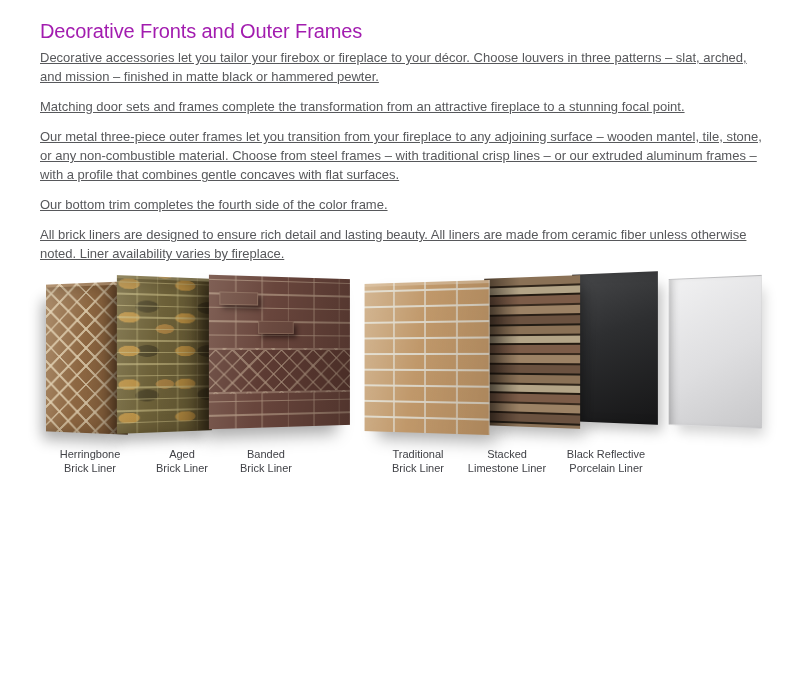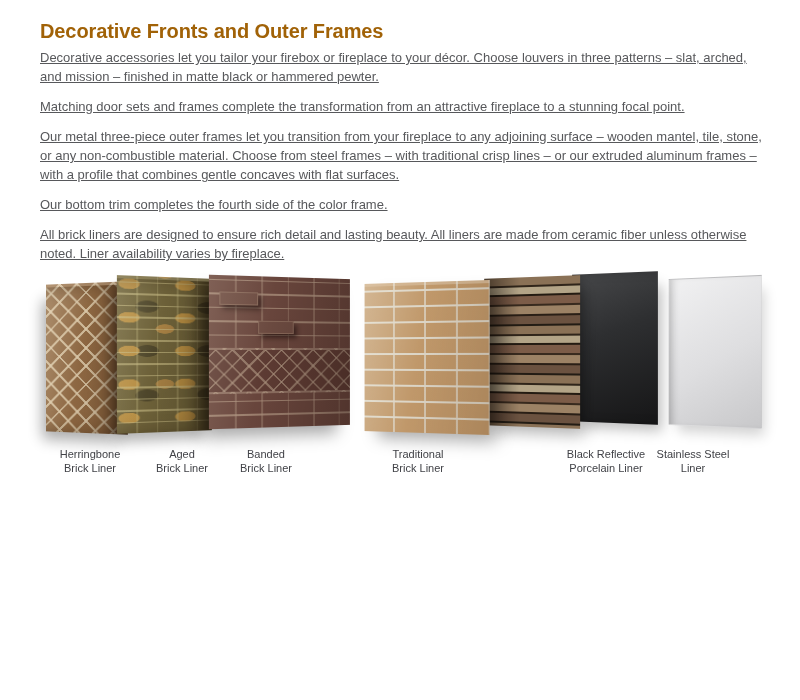--- a/index.html
+++ b/index.html
@@ -4,22 +4,22 @@
 <style>
   html,body { margin:0; padding:0; }
   body {
     width:800px; height:700px; background:#ffffff; overflow:hidden;
     font-family:"Liberation Sans", sans-serif;
     -webkit-font-smoothing:antialiased;
   }
   .content { padding:20px 36px 0 40px; }
 
   .section-heading {
-    font-size:20px; line-height:23px; font-weight:700;
-    color:#a16207; letter-spacing:-0.1px; margin:0 0 5px 0;
+    font-size:20px; line-height:23px; font-weight:400;
+    color:#a21caf; letter-spacing:-0.1px; margin:0 0 5px 0;
   }
   .section-heading.second { margin-top:40px; margin-bottom:2px; }
 
   .body-text {
     font-size:13px; line-height:19px; color:#57585b;
     margin:0 0 11px 0; max-width:724px;text-decoration:underline;
   }
   .body-text.intro { margin-bottom:0; }
 
   
@@ -198,23 +198,23 @@
       <span>Brick Liner</span>
     </div>
     <div class="liner-label lbl-2">
       <span>Banded</span><br>
       <span>Brick Liner</span>
     </div>
     <div class="liner-label lbl-3">
       <span>Traditional</span><br>
       <span>Brick Liner</span>
     </div>
+    <div class="liner-label lbl-4">
+      <span>Stacked</span><br>
+      <span>Limestone Liner</span>
+    </div>
     <div class="liner-label lbl-5">
       <span>Black Reflective</span><br>
       <span>Porcelain Liner</span>
     </div>
-    <div class="liner-label lbl-6">
-      <span>Stainless Steel</span><br>
-      <span>Liner</span>
-    </div>
 
   </div>
 </div>
 
 </body></html>

